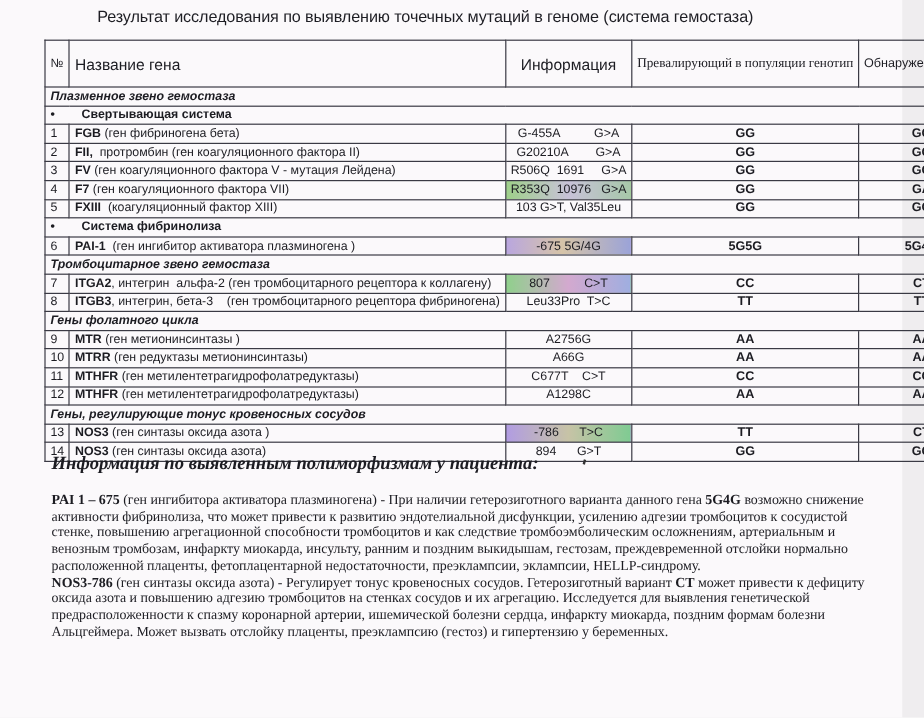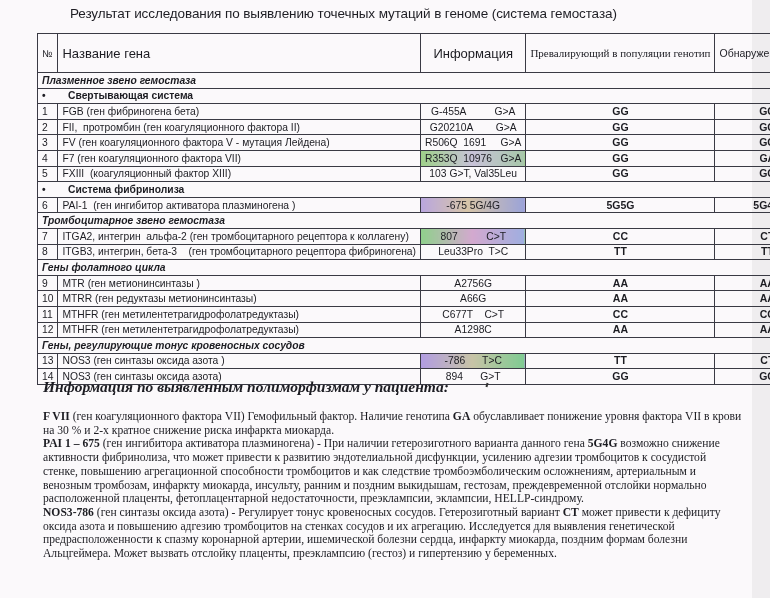--- a/index.html
+++ b/index.html
@@ -10,21 +10,21 @@
   }
   .paper {
     position: absolute; left: 0; top: 0; width: 752px; height: 598px;
     background: #fbf9fb;
   }
   .edge {
     position: absolute; left: 752px; top: 0; width: 18px; height: 598px;
     background: #efedef;
   }
   .title {
-    position: absolute; left: 70px; top: 6px;
+    position: absolute; left: 81px; top: 6px;
     font-family: "Liberation Sans", sans-serif; font-size: 13.5px; color: #1e1e24;
     letter-spacing: -0.1px; white-space: nowrap;
   }
   table.genes {
     position: absolute; left: 37px; top: 33px;
     border-collapse: collapse;
     font-family: "Liberation Sans", sans-serif; font-size: 10.3px; color: #1c1c22;
     width: 695px;
   }
   table.genes td, table.genes th {
@@ -38,21 +38,21 @@
   table.genes th { font-weight: normal; height: 38px; }
   th.h-num { width: 22px; text-align: left; font-size: 10px; }
   th.h-name { font-size: 13px; text-align: left; }
   th.h-poly { width: 134px; font-size: 13px; text-align: center; }
   th.h-prev { width: 94px; font-family: "Liberation Serif", serif; font-size: 11px; line-height: 13px; text-align: center; margin-left: 46px; }
   th.h-det { width: 70px; font-size: 10.5px; line-height: 13px; text-align: center; }
   td.section { font-weight: bold; font-style: italic; text-align: left; }
   td.sub { font-weight: bold; padding-left: 30px; }
   td.sub .bullet { display: inline-block; width: 26px; }
   td.num { text-align: left; }
-  td.name b { font-weight: normal; }
+  td.name b { font-weight: bold; }
   td.poly { text-align: center; }
   td.geno { text-align: center; font-weight: bold; font-size: 10.5px; }
   td.hl1 { background: linear-gradient(90deg, #9ed089 0%, #c8c2d8 50%, #a7c7a9 100%); }
   td.hl2 { background: linear-gradient(90deg, #b9a6df 0%, #d6c4a8 45%, #9ba3d8 100%); }
   td.hl3 { background: linear-gradient(90deg, #8fd08b 0%, #d3a9cf 50%, #9faee0 100%); }
   td.hl4 { background: linear-gradient(90deg, #b19ce2 0%, #c7c3a6 50%, #7fcb92 100%); }
 
   .info-heading {
     position: absolute; left: 43px; top: 378px;
     font-family: "Liberation Serif", serif; font-size: 15.5px; font-weight: bold; font-style: italic;
@@ -202,16 +202,15 @@
         <td class="geno">GG</td>
         <td class="geno">GG</td>
       </tr>
   </tbody>
 </table>
 
 <div class="info-heading">Информация по выявленным полиморфизмам у пациента:</div>
 <div class="speck" style="left:486px; top:383px;"></div>
 
 <div class="info">
-  <p><b>F VII</b><span> (ген коагуляционного фактора VII)  Гемофильный фактор. Наличие генотипа </span><b>GA</b><span> обуславливает понижение уровня фактора VII в крови на 30 % и 2-х кратное снижение риска инфаркта миокарда.</span></p>
   <p><b>PAI 1 – 675</b><span> (ген ингибитора активатора плазминогена) - При наличии гетерозиготного варианта данного гена  </span><b>5G4G</b><span> возможно снижение активности  фибринолиза, что может привести к развитию эндотелиальной дисфункции, усилению адгезии тромбоцитов к сосудистой стенке, повышению агрегационной способности тромбоцитов и как следствие тромбоэмболическим осложнениям, артериальным и венозным тромбозам, инфаркту миокарда, инсульту, ранним и поздним выкидышам, гестозам, преждевременной отслойки нормально расположенной плаценты, фетоплацентарной недостаточности, преэклампсии, эклампсии, HELLP-синдрому.</span></p>
   <p><b>NOS3-786</b><span> (ген синтазы оксида азота) - Регулирует тонус кровеносных сосудов.  Гетерозиготный вариант </span><b>CT</b><span> может привести к дефициту оксида азота и повышению адгезию тромбоцитов на стенках сосудов и их агрегацию. Исследуется для выявления генетической предрасположенности к спазму коронарной артерии, ишемической болезни сердца, инфаркту миокарда, поздним формам болезни Альцгеймера. Может вызвать отслойку плаценты,   преэклампсию (гестоз) и гипертензию у беременных.</span></p>
 </div>
 
 </body></html>

